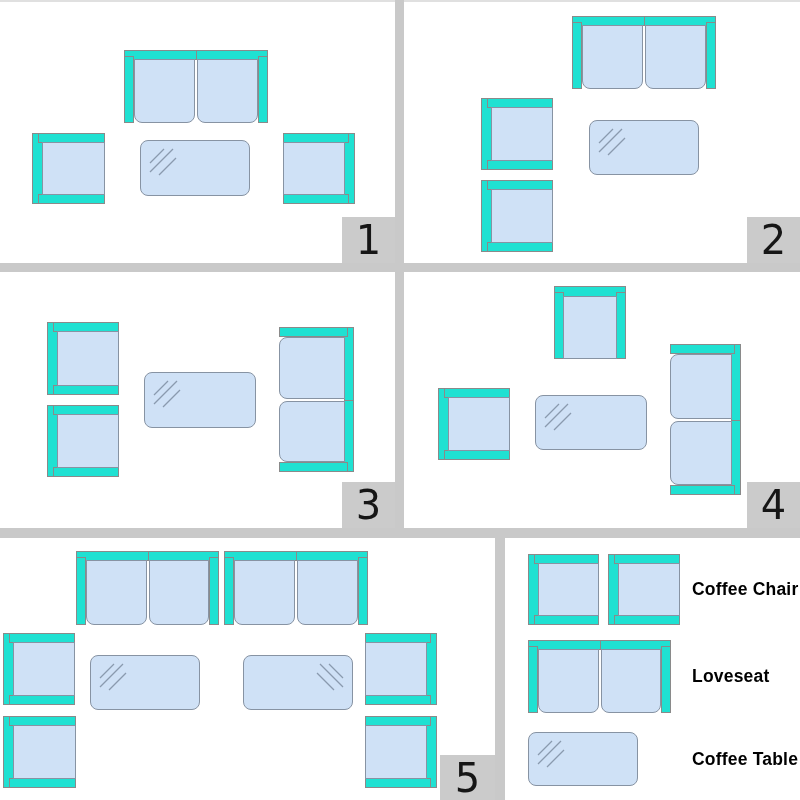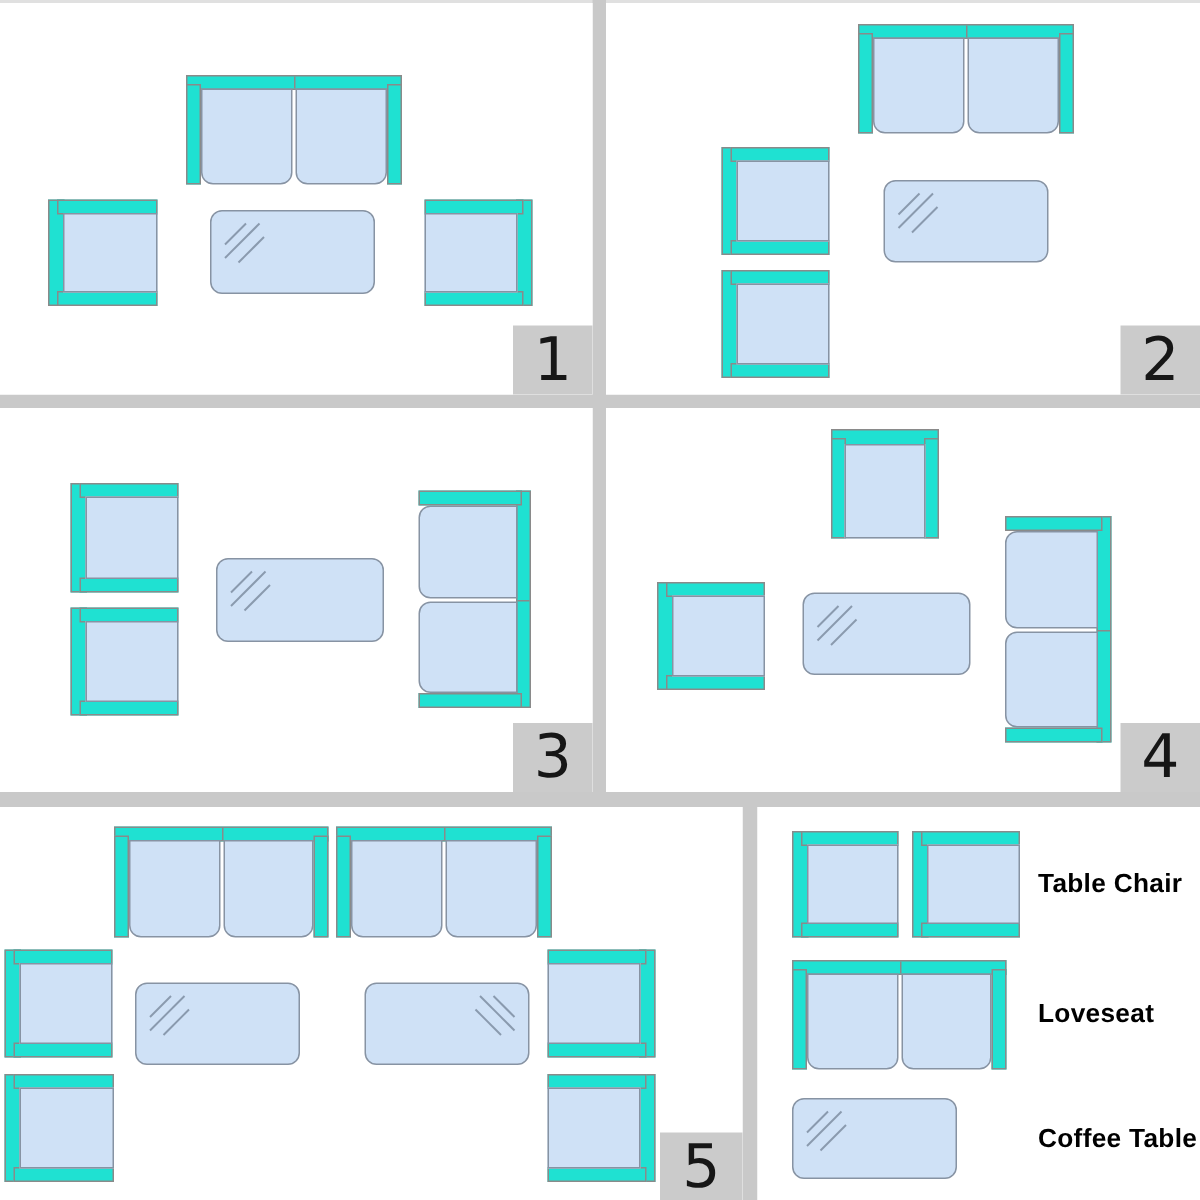--- a/index.html
+++ b/index.html
@@ -293,17 +293,17 @@
         <div class="cushion" style="left: 10px; top: 9px; bottom: 0px; width: 61px; border-radius: 0px 0px 8px 8px;"></div>
         <div class="cushion" style="left: 73px; top: 9px; bottom: 0px; width: 60px; border-radius: 0px 0px 8px 8px;"></div>
       </div>
       <div class="table" style="left: 23px; top: 194px; width: 110px; height: 54px;">
         <svg width="34" height="34" class="glass" style="left: 5px; top: 4px;">
           <line x1="4" y1="18" x2="18" y2="4" stroke="#8A9AAE" stroke-width="1.3"></line>
           <line x1="4" y1="27" x2="27" y2="4" stroke="#8A9AAE" stroke-width="1.3"></line>
           <line x1="13" y1="30" x2="30" y2="13" stroke="#8A9AAE" stroke-width="1.3"></line>
         </svg>
       </div>
-      <div class="legend-label" style="left: 187px; top: 51px;">Table Chair</div>
+      <div class="legend-label" style="left: 187px; top: 51px;">Coffee Chair</div>
       <div class="legend-label" style="left: 187px; top: 138px;">Loveseat</div>
       <div class="legend-label" style="left: 187px; top: 221px;">Coffee Table</div>
     </div>
   </div>
 
 </body></html>

